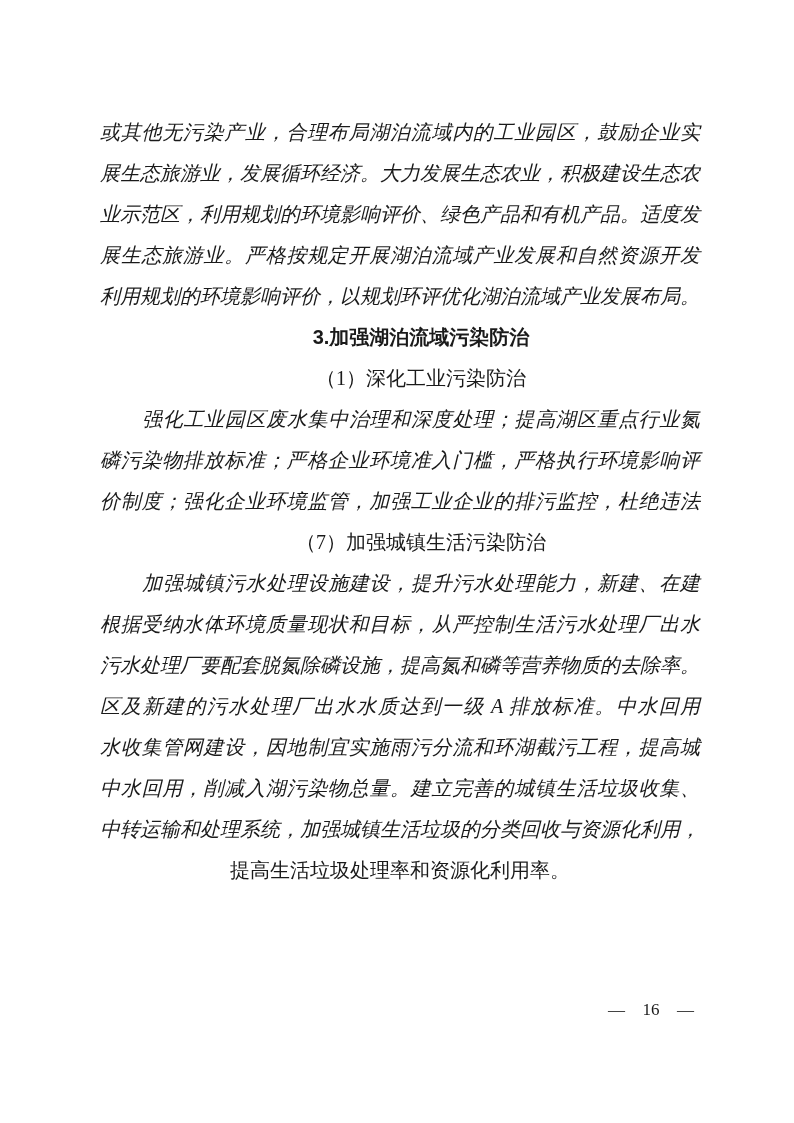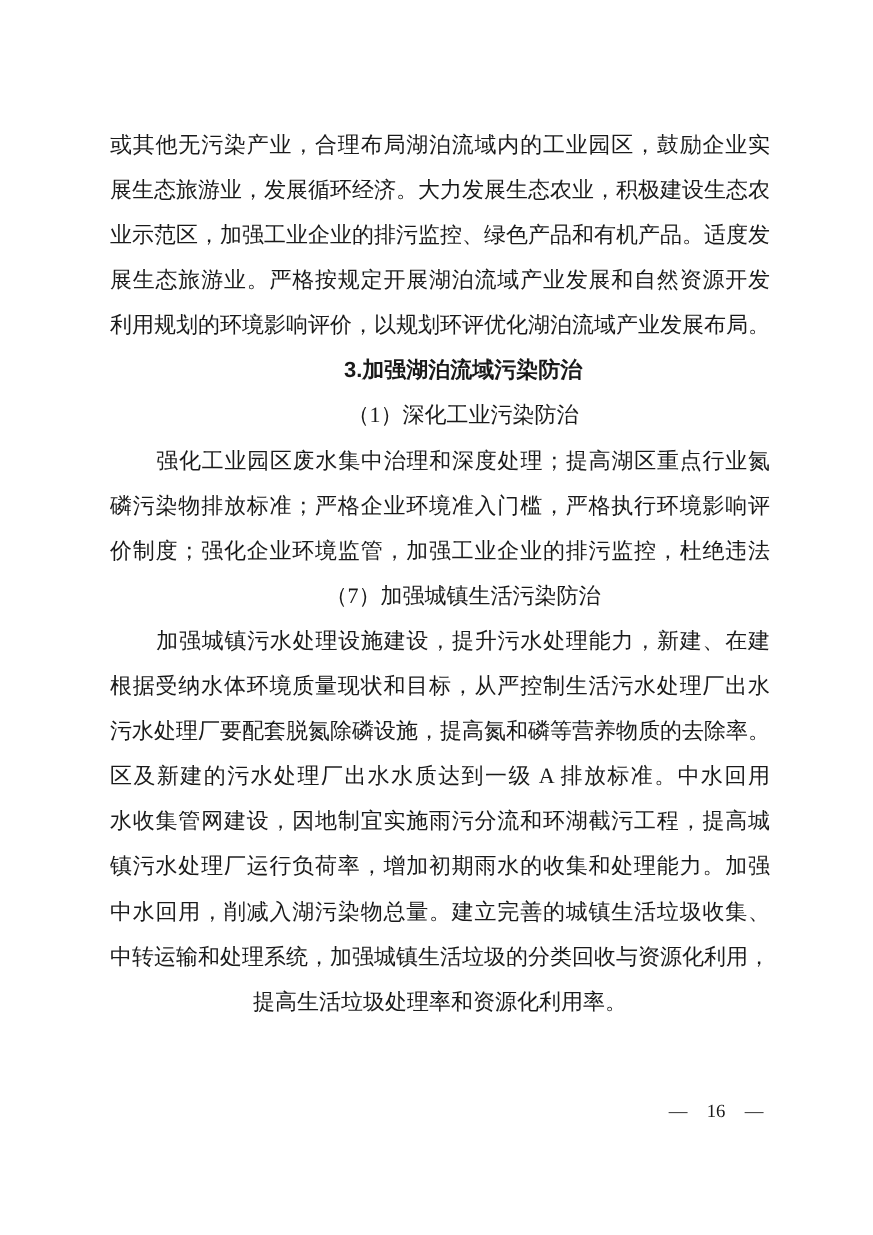--- a/index.html
+++ b/index.html
@@ -28,20 +28,21 @@
     .ln {
       height: 41px;
       text-align: center;
       white-space: nowrap;
     }
     .ln.just {
       white-space: normal;
       text-align: justify;
       text-align-last: justify;
       text-justify: inter-character;
+      font-style: italic;
     }
     .ln.ind {
       text-indent: 42px;
     }
     .ln.heading {
       font-weight: 700;
       font-family: "Liberation Sans", sans-serif;
     }
     .footer {
       position: absolute;
@@ -60,35 +61,34 @@
     }
   </style>
 </head>
 <body>
 
 <div class="page">
 
   <div class="textblock">
     <div class="ln just">或其他无污染产业，合理布局湖泊流域内的工业园区，鼓励企业实</div>
     <div class="ln just">展生态旅游业，发展循环经济。大力发展生态农业，积极建设生态农</div>
-    <div class="ln just">业示范区，加强工业企业的排污监控、绿色产品和有机产品。适度发</div>
+    <div class="ln just">业示范区，利用规划的环境影响评价、绿色产品和有机产品。适度发</div>
     <div class="ln just">展生态旅游业。严格按规定开展湖泊流域产业发展和自然资源开发</div>
     <div class="ln just">利用规划的环境影响评价，以规划环评优化湖泊流域产业发展布局。</div>
     <div class="ln heading ind">3.加强湖泊流域污染防治</div>
     <div class="ln ind">（1）深化工业污染防治</div>
     <div class="ln just ind">强化工业园区废水集中治理和深度处理；提高湖区重点行业氮</div>
     <div class="ln just">磷污染物排放标准；严格企业环境准入门槛，严格执行环境影响评</div>
     <div class="ln just">价制度；强化企业环境监管，加强工业企业的排污监控，杜绝违法</div>
     <div class="ln ind">（7）加强城镇生活污染防治</div>
     <div class="ln just ind">加强城镇污水处理设施建设，提升污水处理能力，新建、在建</div>
     <div class="ln just">根据受纳水体环境质量现状和目标，从严控制生活污水处理厂出水</div>
     <div class="ln just">污水处理厂要配套脱氮除磷设施，提高氮和磷等营养物质的去除率。</div>
     <div class="ln just">区及新建的污水处理厂出水水质达到一级 A 排放标准。中水回用</div>
     <div class="ln just">水收集管网建设，因地制宜实施雨污分流和环湖截污工程，提高城</div>
-    <div class="ln just">镇污水处理厂运行负荷率，增加初期雨水的收集和处理能力。加强</div>
     <div class="ln just">中水回用，削减入湖污染物总量。建立完善的城镇生活垃圾收集、</div>
     <div class="ln just">中转运输和处理系统，加强城镇生活垃圾的分类回收与资源化利用，</div>
     <div class="ln">提高生活垃圾处理率和资源化利用率。</div>
   </div>
 
   <div class="footer">
     <span class="dash">—</span>
     <span class="number">16</span>
     <span class="dash">—</span>
   </div>

